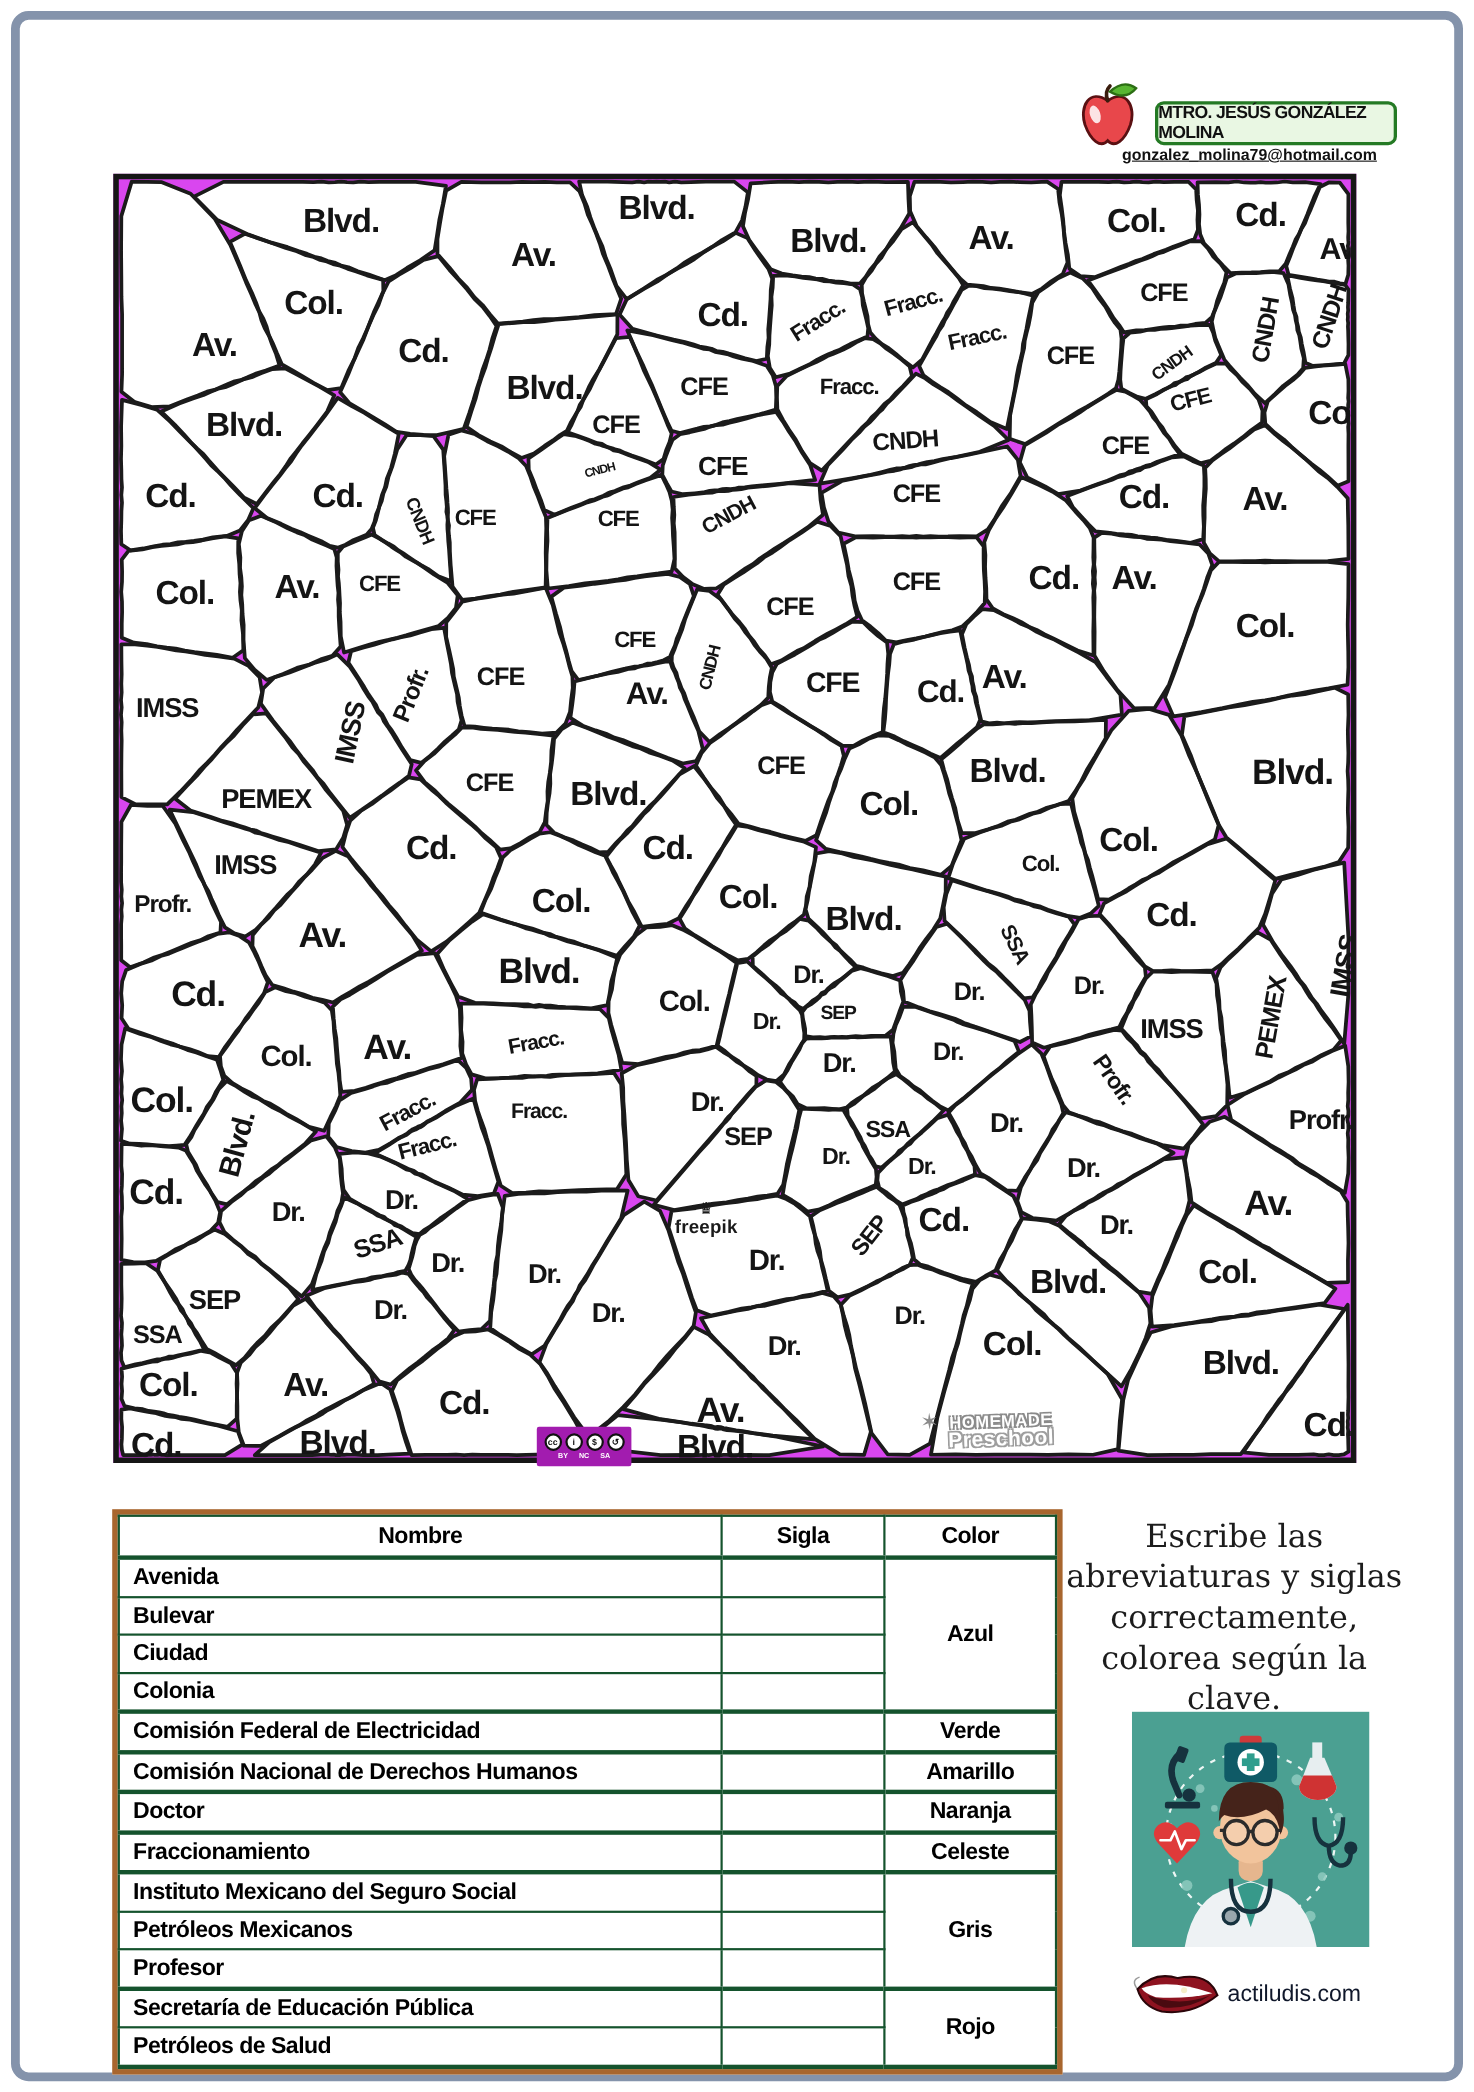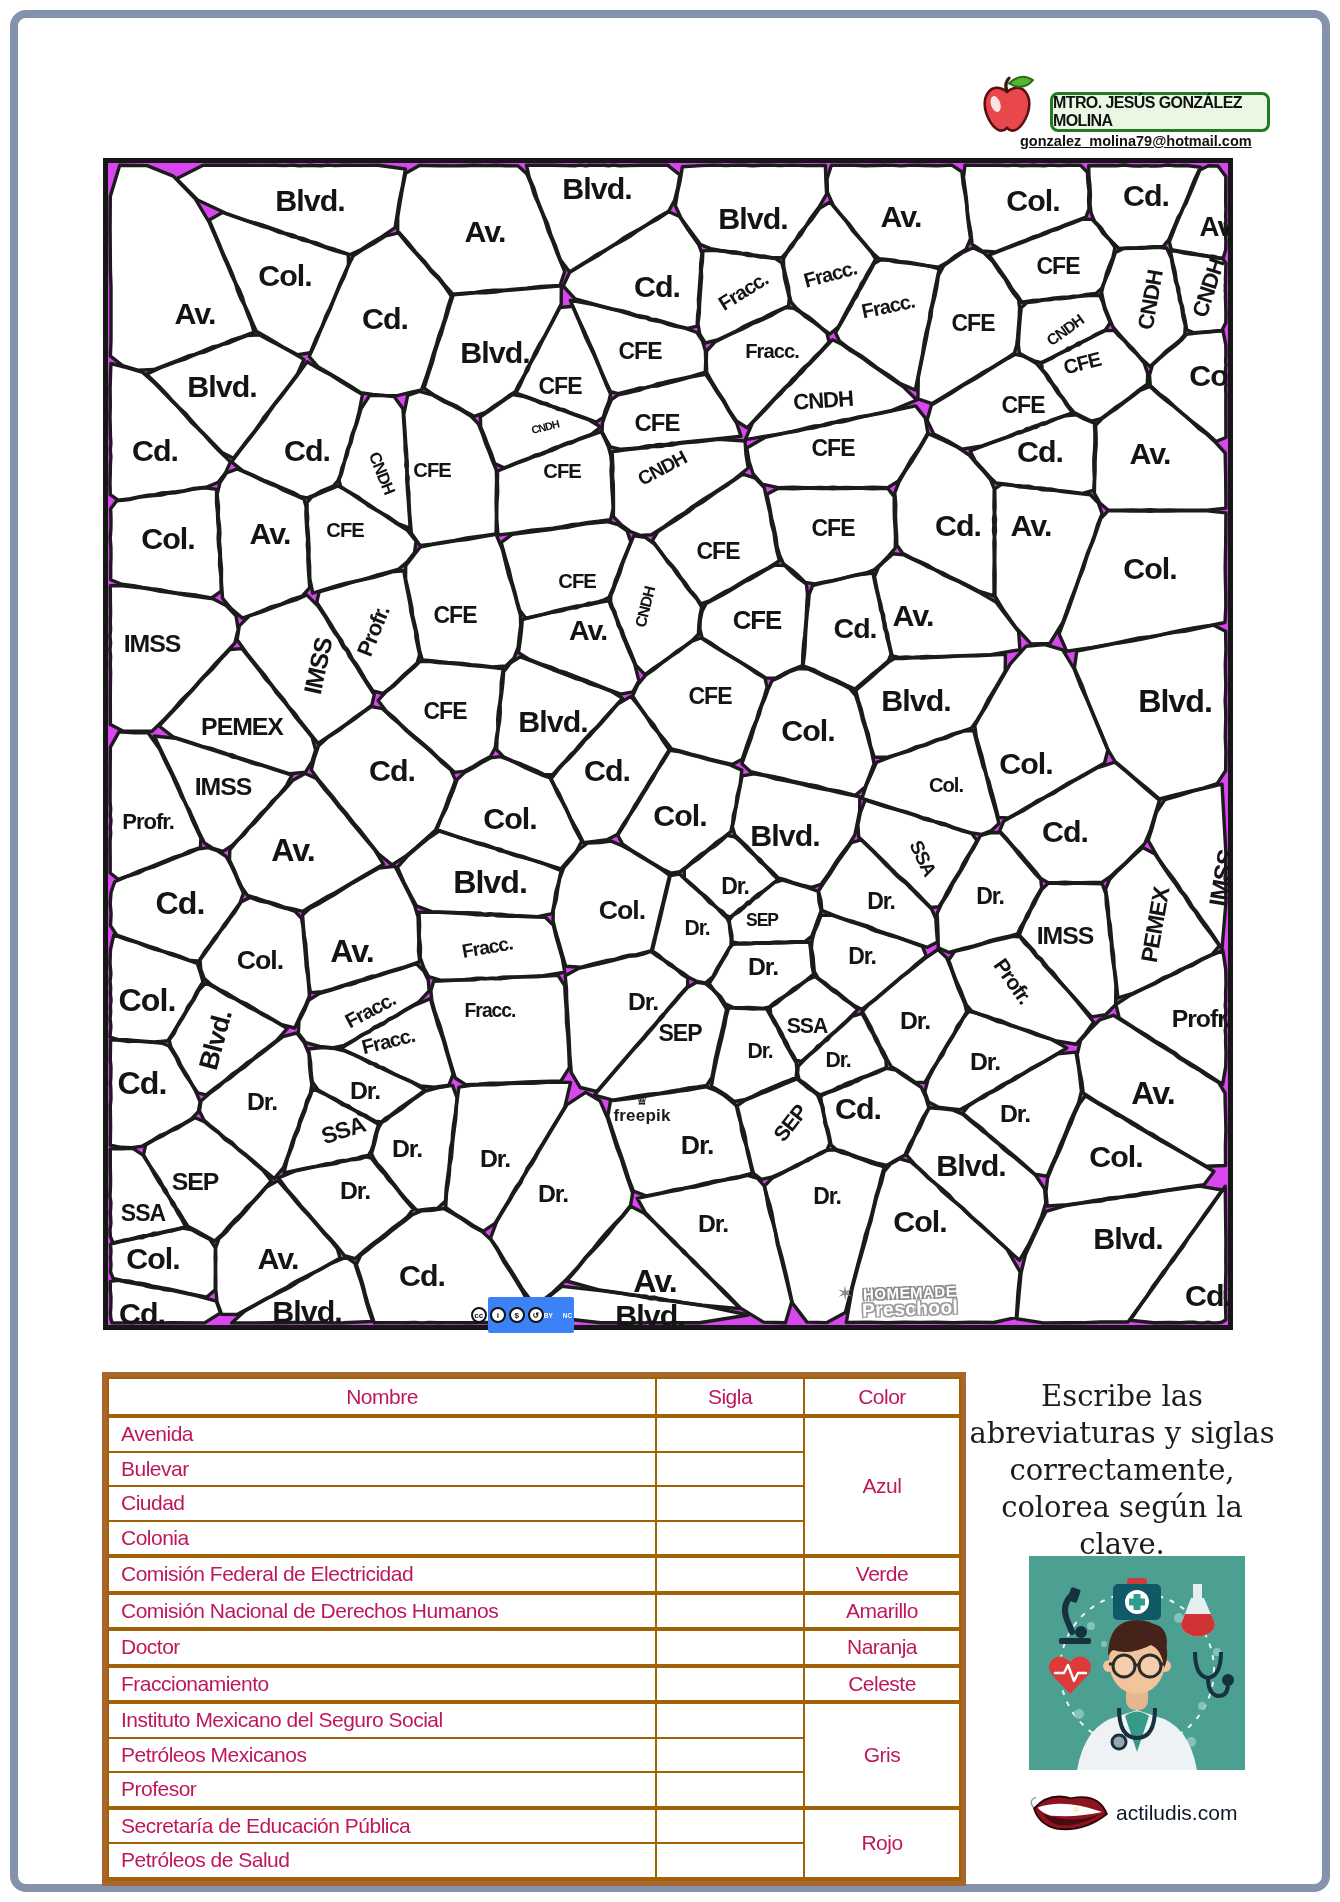--- a/index.html
+++ b/index.html
@@ -9,33 +9,33 @@
   .hdr-apple{position:absolute;left:978px;top:74px;width:58px;height:60px;z-index:5;}
   .hdr-banner{position:absolute;left:1026px;top:92px;width:214px;height:34px;background:#e9f7e3;border:3px solid #247a24;border-radius:8px;display:flex;align-items:center;justify-content:center;font-weight:700;font-size:16px;letter-spacing:-0.6px;color:#111;z-index:4;margin-left:24px;}
   .hdr-email{position:absolute;left:1020px;top:133px;width:226px;text-align:center;font-weight:700;font-size:14.5px;color:#111;text-decoration:underline;}
   
   .puzzle-wrap{position:absolute;left:103px;top:158px;width:1120px;height:1162px;border:5px solid #161616;background:#d946ef;}
   .puzzle-wrap svg{display:block;}
   .wm{position:absolute;z-index:6;color:#1a1a1a;}
   .wm-freepik{left:612px;top:1092px;width:60px;text-align:center;line-height:1;}
   .wm-freepik .crown{font-size:15px;display:block;}
   .wm-freepik .fk{font-size:17px;font-weight:700;letter-spacing:0.2px;}
-  .cc-badge{left:488px;top:1297px;width:86px;height:36px;background:#3b82f6;display:flex;flex-direction:row;align-items:center;justify-content:center;border-radius:2px;}
+  .cc-badge{left:488px;top:1297px;width:86px;height:36px;background:#a21caf;display:flex;flex-direction:column;align-items:center;justify-content:center;border-radius:2px;}
   .cc-icons{display:flex;gap:3px;}
   .cc-ic{width:16px;height:16px;border-radius:50%;background:#fff;border:2px solid #111;font-size:8px;font-weight:700;display:flex;align-items:center;justify-content:center;color:#111;box-sizing:border-box;}
   .cc-labels{display:flex;gap:10px;font-size:6.5px;font-weight:700;color:#fff;margin-top:1px;}
   .hm-logo{left:845px;top:1286px;width:130px;text-align:center;line-height:0.95;transform:rotate(-2deg);}
   .hm1{font-size:15px;font-weight:700;color:#fff;letter-spacing:0.5px;text-shadow:-1.5px -1.5px 0 #8b8b8b,1.5px -1.5px 0 #8b8b8b,-1.5px 1.5px 0 #8b8b8b,1.5px 1.5px 0 #8b8b8b;}
   .hm2{font-size:19px;font-weight:700;color:#fff;letter-spacing:0.5px;text-shadow:-1.5px -1.5px 0 #9e9e9e,1.5px -1.5px 0 #9e9e9e,-1.5px 1.5px 0 #9e9e9e,1.5px 1.5px 0 #9e9e9e;}
   .hm-star{position:absolute;left:-8px;top:-4px;font-size:20px;color:#8b8b8b;}
   
   .legend-wrap{position:absolute;left:102px;top:1372px;border:5px solid #a8662e;background:#fff;}
   table.legend{border-collapse:collapse;table-layout:fixed;width:852px;}
   .legend col.c-nom{width:548px;} .legend col.c-sig{width:148px;} .legend col.c-col{width:156px;}
-  .legend th,.legend td{border:2px solid #a16207;font-weight:400;color:#be185d;overflow:hidden;white-space:nowrap;}
+  .legend th,.legend td{border:2px solid #14532d;font-weight:700;color:#000000;overflow:hidden;white-space:nowrap;}
   .legend th{height:33px;font-size:21px;text-align:center;border-bottom-width:4px;letter-spacing:-0.5px;}
   .legend td{height:30.5px;font-size:21px;letter-spacing:-0.5px;}
   .legend td.name{text-align:left;padding-left:12px;}
   .legend tr.gend td{border-bottom-width:4px;}
   .legend td.color{text-align:center;border-bottom-width:4px;}
   
   .instructions{position:absolute;left:966px;top:1378px;width:312px;text-align:center;font-family:"DejaVu Serif","Liberation Serif",serif;font-size:29px;line-height:1.28;color:#1c1c1c;}
   .doctor-box{position:absolute;left:1029px;top:1556px;width:216px;height:214px;}
   .footer-logo{position:absolute;left:1028px;top:1790px;display:flex;align-items:center;gap:4px;}
   .footer-site{font-size:21px;color:#0f172a;font-family:Liberation Sans, sans-serif;}

